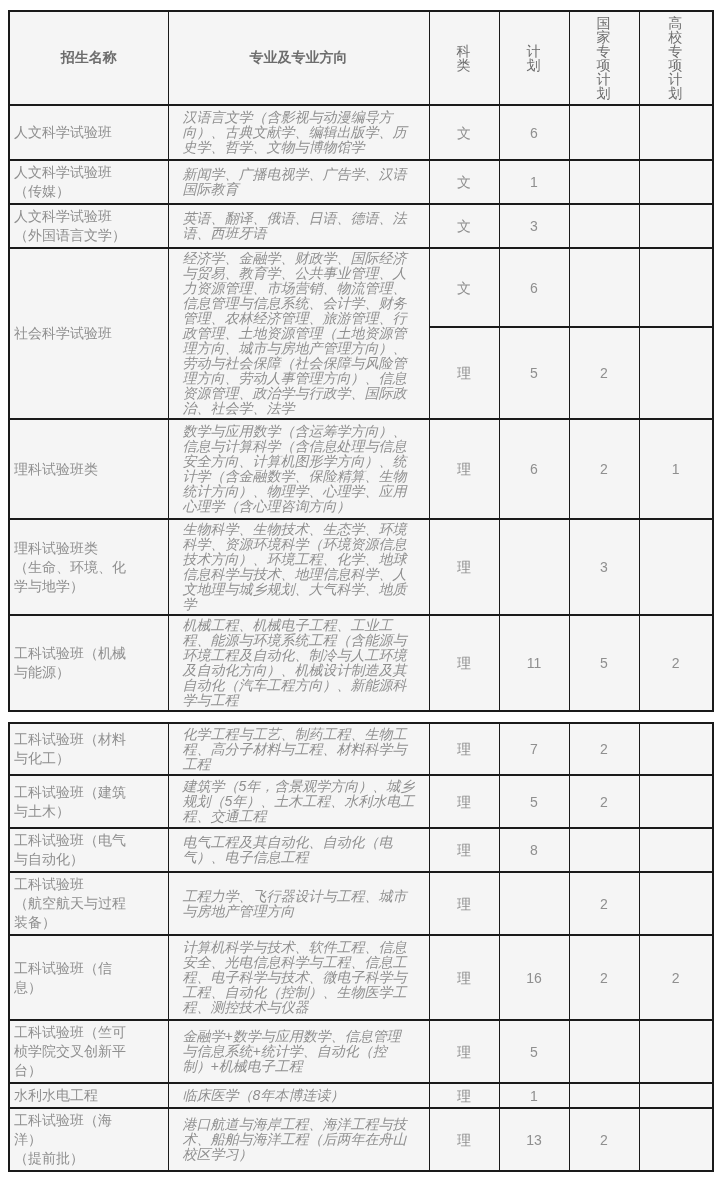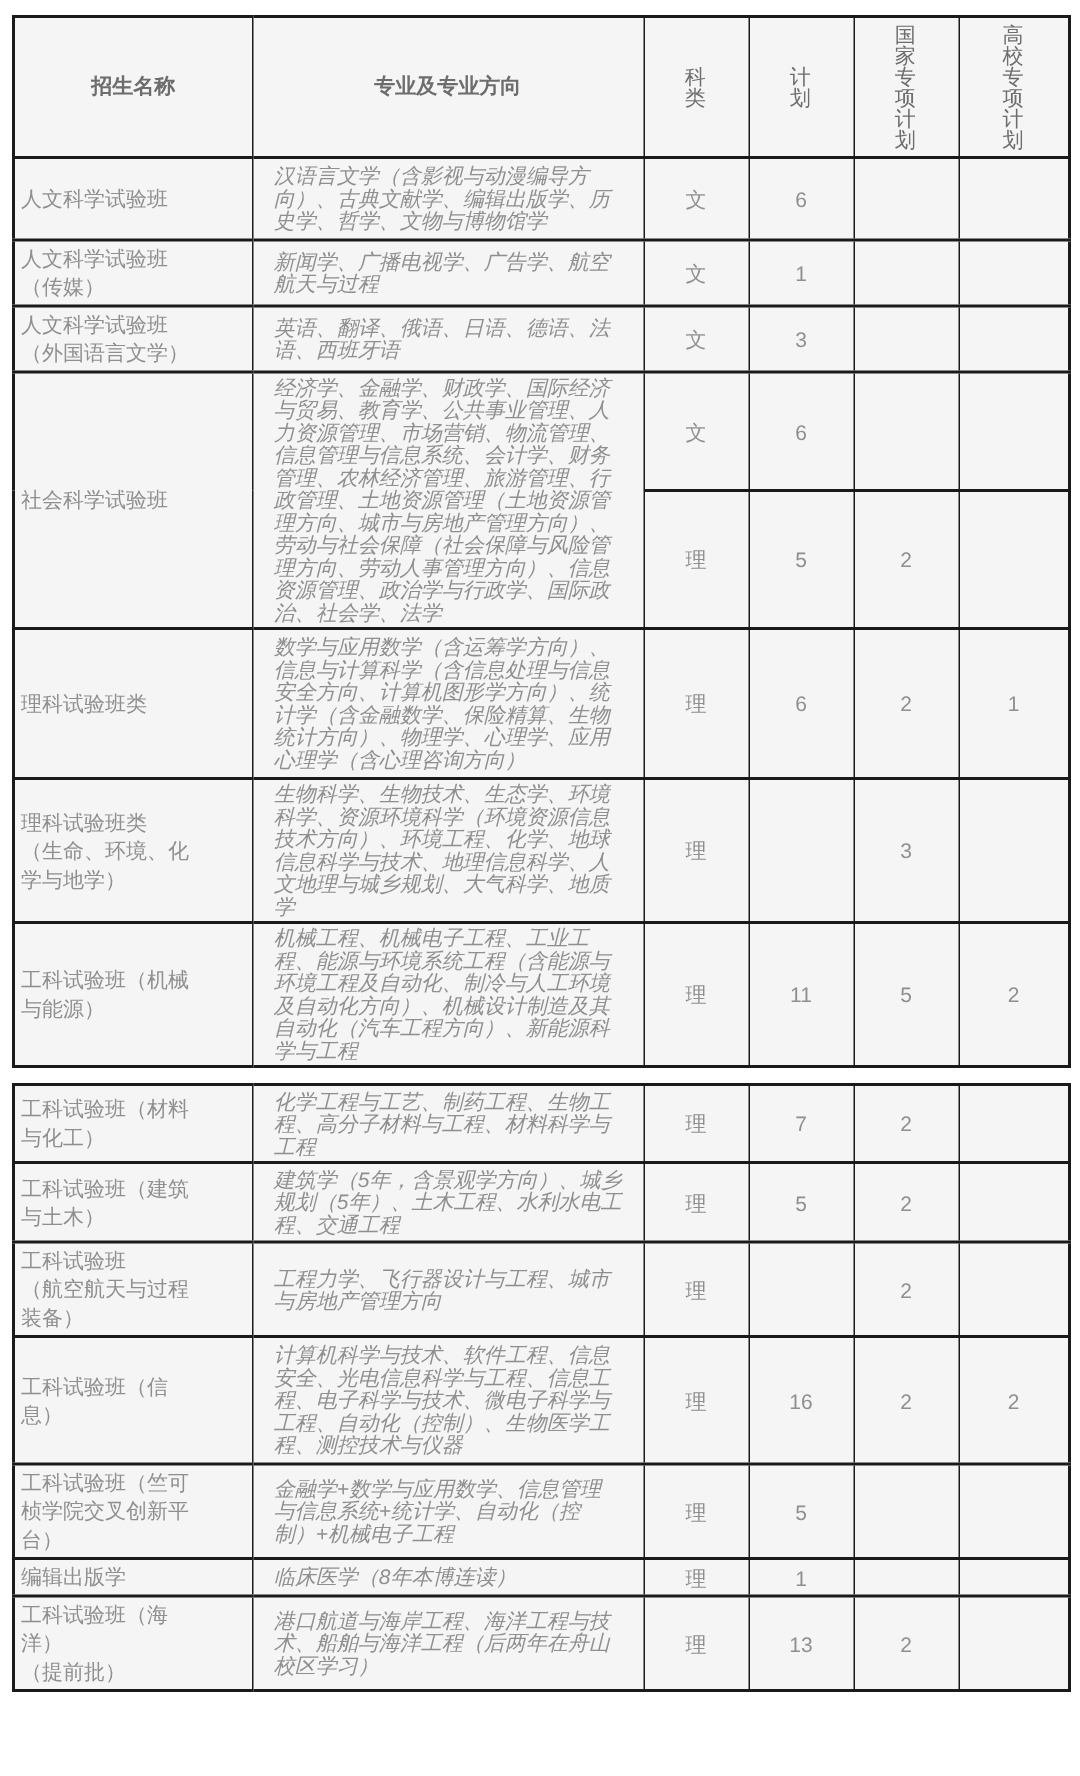--- a/index.html
+++ b/index.html
@@ -89,21 +89,21 @@
       <td class="majors">汉语言文学（含影视与动漫编导方向）、古典文献学、编辑出版学、历史学、哲学、文物与博物馆学</td>
       <td class="num">文</td>
       <td class="num">6</td>
       <td class="num"></td>
       <td class="num"></td>
     </tr>
 
     <tr style="height:37px">
       <td class="name">人文科学试验班
 （传媒）</td>
-      <td class="majors">新闻学、广播电视学、广告学、航空航天与过程</td>
+      <td class="majors">新闻学、广播电视学、广告学、汉语国际教育</td>
       <td class="num">文</td>
       <td class="num">1</td>
       <td class="num"></td>
       <td class="num"></td>
     </tr>
 
     <tr style="height:42px">
       <td class="name">人文科学试验班
 （外国语言文学）</td>
       <td class="majors">英语、翻译、俄语、日语、德语、法语、西班牙语</td>
@@ -184,20 +184,29 @@
     <tr style="height:53px">
       <td class="name">工科试验班（建筑
 与土木）</td>
       <td class="majors">建筑学（5年，含景观学方向）、城乡规划（5年）、土木工程、水利水电工程、交通工程</td>
       <td class="num">理</td>
       <td class="num">5</td>
       <td class="num">2</td>
       <td class="num"></td>
     </tr>
 
+    <tr style="height:37px">
+      <td class="name">工科试验班（电气
+与自动化）</td>
+      <td class="majors">电气工程及其自动化、自动化（电气）、电子信息工程</td>
+      <td class="num">理</td>
+      <td class="num">8</td>
+      <td class="num"></td>
+      <td class="num"></td>
+    </tr>
 
     <tr style="height:60px">
       <td class="name">工科试验班
 （航空航天与过程
 装备）</td>
       <td class="majors">工程力学、飞行器设计与工程、城市与房地产管理方向</td>
       <td class="num">理</td>
       <td class="num"></td>
       <td class="num">2</td>
       <td class="num"></td>
@@ -219,21 +228,21 @@
 台）</td>
       <td class="majors">金融学+数学与应用数学、信息管理与信息系统+统计学、自动化（控制）+机械电子工程</td>
       <td class="num">理</td>
       <td class="num">5</td>
       <td class="num"></td>
       <td class="num"></td>
     </tr>
 
 
     <tr style="height:23px">
-      <td class="name">编辑出版学</td>
+      <td class="name">水利水电工程</td>
       <td class="majors">临床医学（8年本博连读）</td>
       <td class="num">理</td>
       <td class="num">1</td>
       <td class="num"></td>
       <td class="num"></td>
     </tr>
 
     <tr style="height:57px">
       <td class="name">工科试验班（海
 洋）

